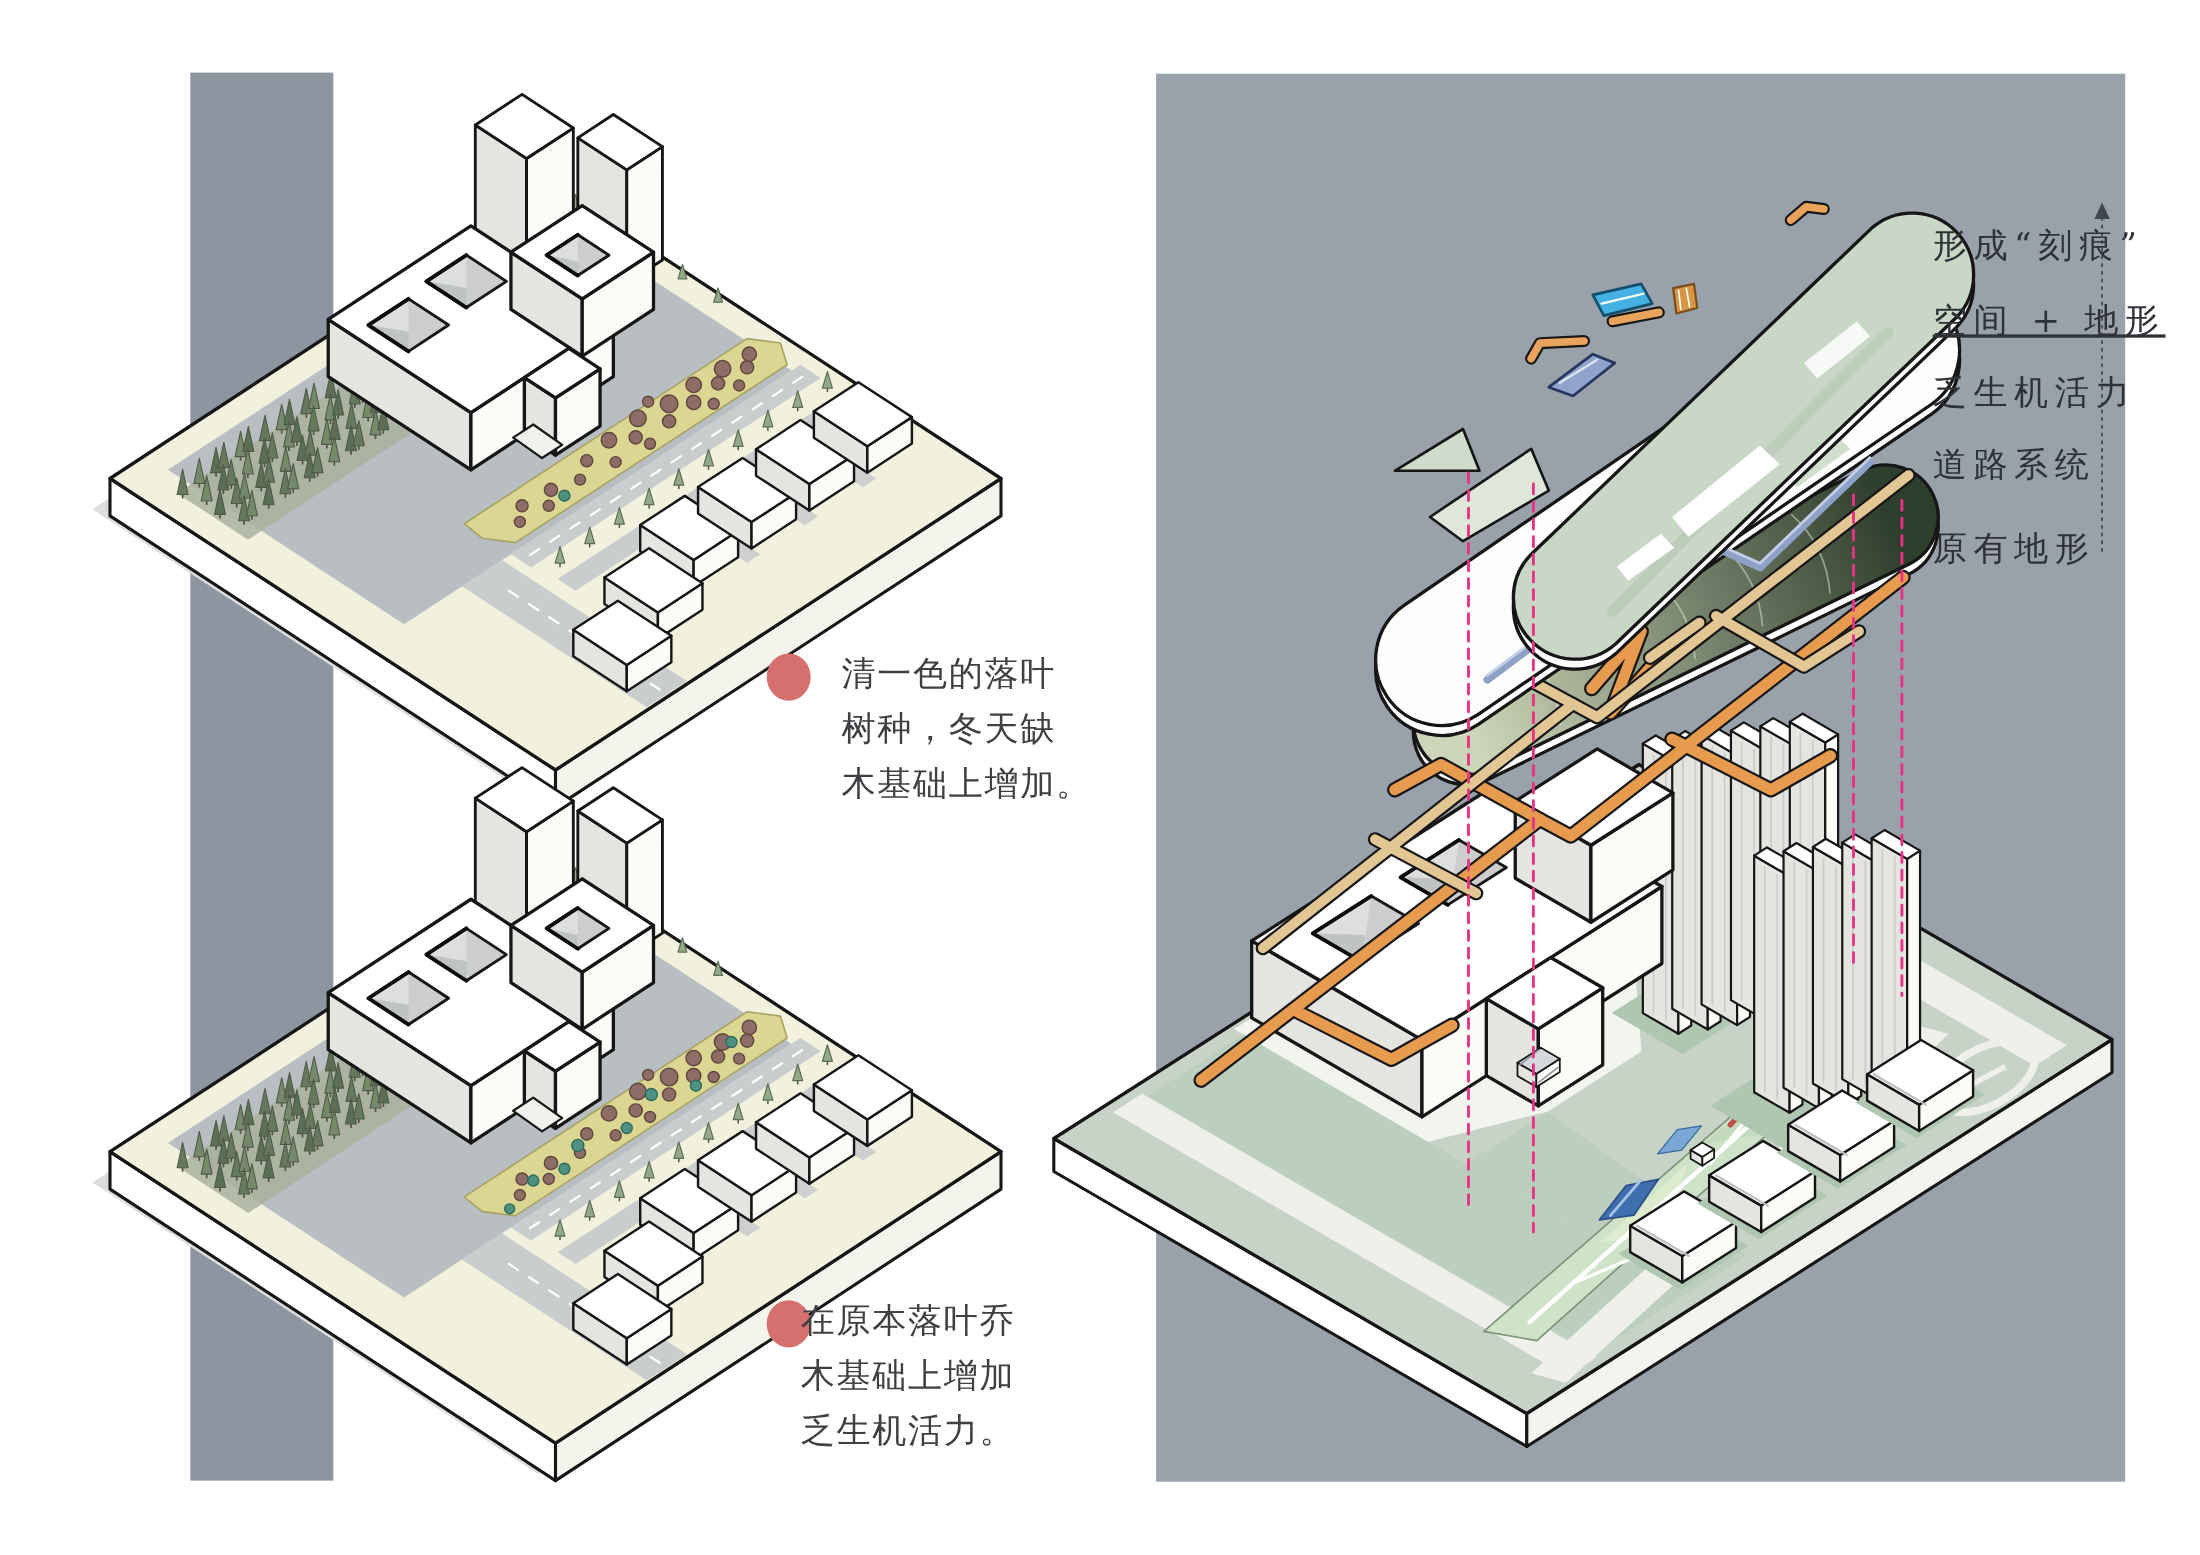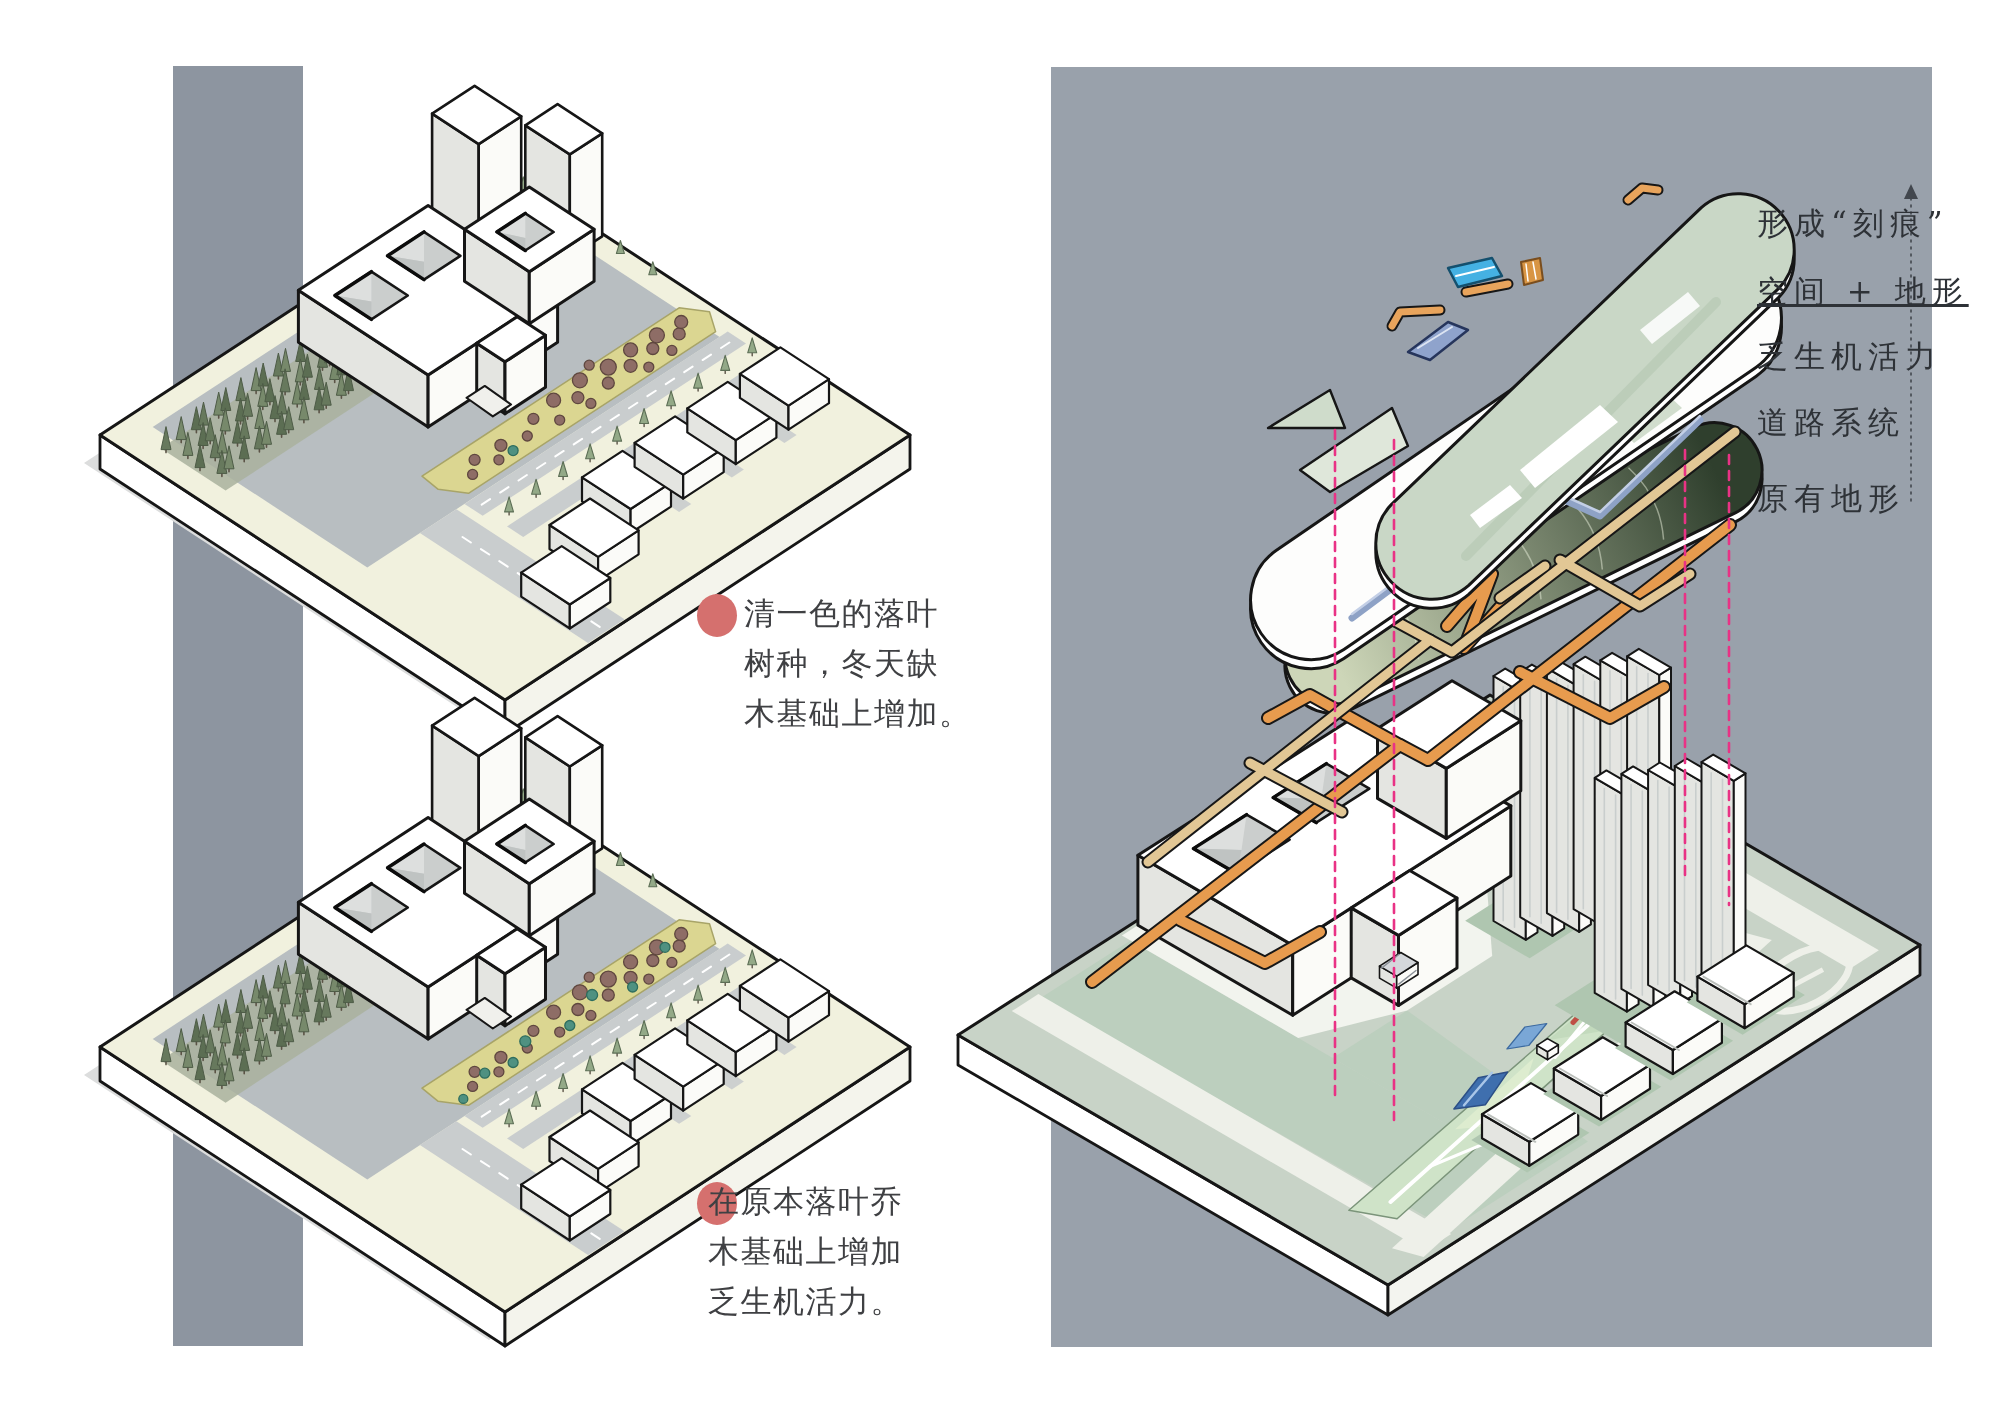--- a/index.html
+++ b/index.html
@@ -664,28 +664,28 @@
       </g>
       <g>
         <g>
           <polyline points="1911.0,198.0 1911.0,506.0" fill="none" stroke="#42474e" stroke-width="1.6" stroke-linecap="round" stroke-linejoin="round" stroke-dasharray="2,5"></polyline>
           <polygon points="1911.0,184.0 1904.0,199.0 1918.0,199.0" fill="#42474e"></polygon>
         </g>
       </g>
     </svg>
 
   <div class="bullet" style="left: 697px; top: 594px; background: rgb(213, 112, 110);"></div>
-  <div class="note" style="left:744px;top:588px;">
+  <div class="note" style="left:765px;top:588px;">
     <span>清一色的落叶</span>
     <span>树种，冬天缺</span>
     <span>木基础上增加。</span>
   </div>
 
   <div class="bullet" style="left: 697px; top: 1182px; background: rgb(213, 112, 110);"></div>
-  <div class="note" style="left:708px;top:1176px;">
+  <div class="note" style="left:728px;top:1176px;">
     <span>在原本落叶乔</span>
     <span>木基础上增加</span>
     <span>乏生机活力。</span>
   </div>
 
   <div class="layer-label" style="top:203px;">形成“刻痕”</div>
   <div class="layer-label" style="top:271px;text-decoration:underline;">空间 + 地形</div>
   <div class="layer-label" style="top:336px;">乏生机活力</div>
   <div class="layer-label" style="top:402px;">道路系统</div>
   <div class="layer-label" style="top:478px;">原有地形</div>

